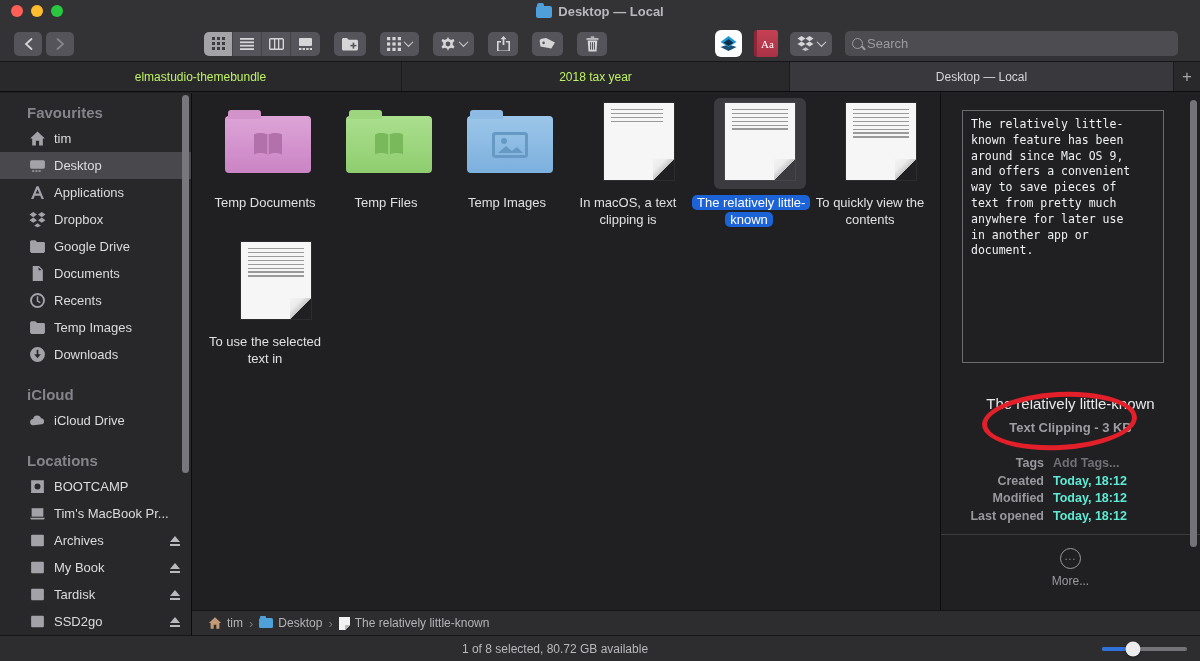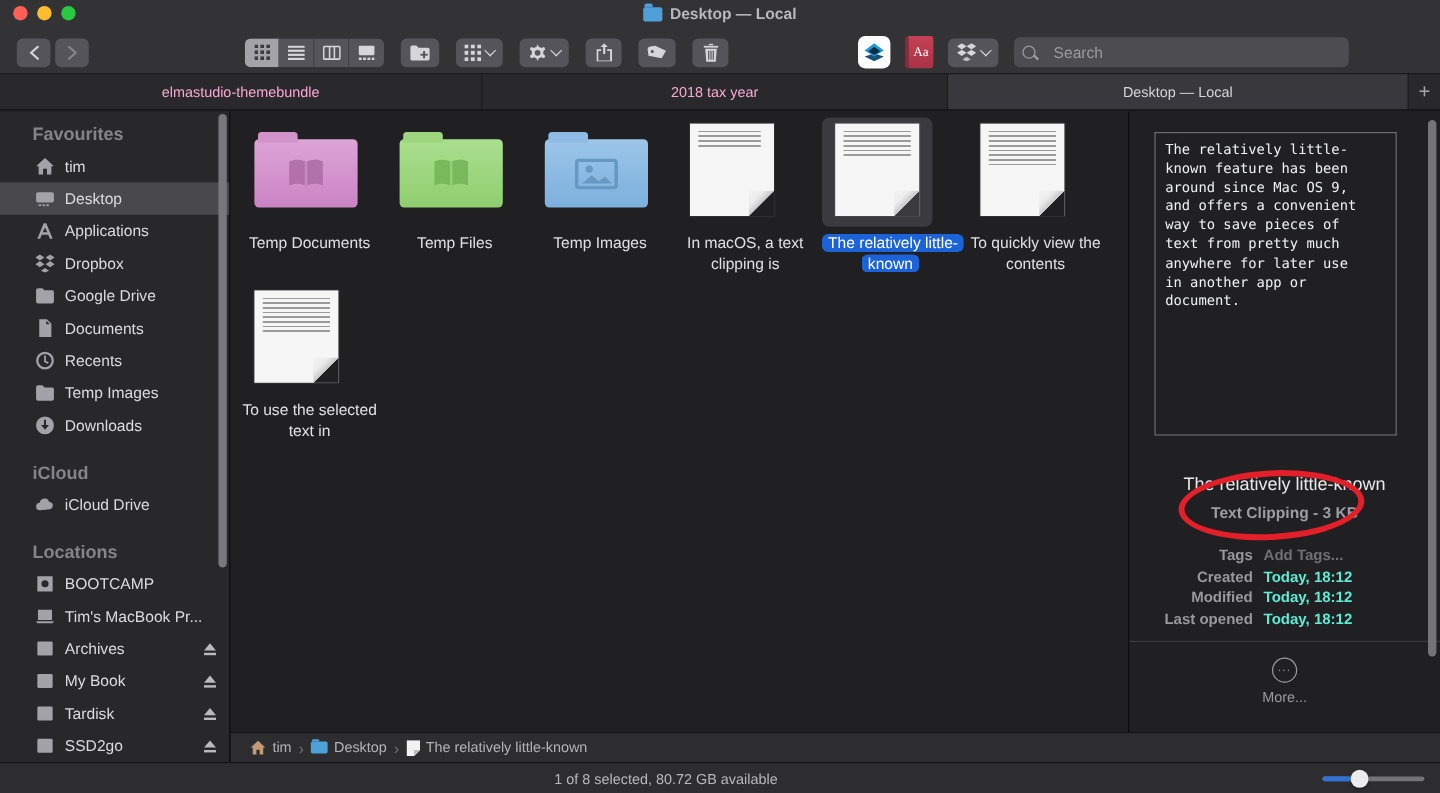--- a/index.html
+++ b/index.html
@@ -26,29 +26,29 @@
   .seg { display:flex; margin-left:130px; border-radius:5px; overflow:hidden; }
   .seg .segbtn { width:29px; height:24px; background:#54545a; display:flex; align-items:center; justify-content:center; border-right:1px solid #434348; }
   .seg .segbtn:last-child { border-right:none; }
   .seg .segbtn.selected { background:#a4a4a8; }
   .chev-down { width:7px; height:7px; border-right:1.6px solid #d4d4d7; border-bottom:1.6px solid #d4d4d7; transform:rotate(45deg) translate(-1px,-1px); }
   .ml14 { margin-left:14px; } .ml12 { margin-left:12px; }
 
   .app-icon { width:27px; height:27px; border-radius:6px; margin-left:14px; display:flex; align-items:center; justify-content:center; }
   .setapp { background:#fdfdfd; }
   .dict { width:24px; height:27px; background:linear-gradient(#c54154,#a93246); border-radius:3px; color:#fff; font-size:11px; font-family:"Liberation Serif",serif; display:flex; align-items:center; justify-content:center; border-left:3px solid #8d2738; }
-  .search { margin-left:13px; width:279px; height:25px; background:#4c4c51; border-radius:5px; display:flex; align-items:center; padding:0 7px; gap:15px; }
+  .search { margin-left:13px; width:333px; height:25px; background:#4c4c51; border-radius:5px; display:flex; align-items:center; padding:0 7px; gap:4px; }
   .search input { flex:1; background:transparent; border:none; outline:none; color:#ddd; font-size:13px; font-family:"Liberation Sans",sans-serif; }
   .search input::placeholder { color:#9b9ba0; }
   .mag { width:11px; height:11px; border:1.6px solid #9b9ba0; border-radius:50%; position:relative; flex:none; }
   .mag::after { content:""; position:absolute; width:5px; height:1.6px; background:#9b9ba0; transform:rotate(45deg); right:-4px; bottom:-1px; }
 
   
   .tabbar { position:absolute; top:62px; left:0; right:0; height:30px; display:flex; background:#29292c; border-bottom:1px solid #0d0d0e; }
-  .tab { display:flex; align-items:center; justify-content:center; font-size:12px; color:#f9a8d4; border-right:1px solid #1b1b1d; background:#29292c; }
+  .tab { display:flex; align-items:center; justify-content:center; font-size:12px; color:#bef264; border-right:1px solid #1b1b1d; background:#29292c; }
   .tab.active { background:#39393d; color:#d6d6d9; }
   .tab1 { width:402px; } .tab2 { width:388px; } .tab3 { width:384px; }
   .newtab { flex:1; display:flex; align-items:center; justify-content:center; color:#a5a5aa; font-size:17px; font-weight:300; }
 
   
   .content-row { position:absolute; top:93px; left:0; right:0; height:542px; display:flex; }
 
   
   .sidebar { position:relative; width:192px; height:100%; background:#28282b; border-right:1px solid #0c0c0d; padding-top:5px; flex:none; }
   .sb-header { font-size:15px; font-weight:700; color:#84848a; padding:6px 0 4px 27px; }
@@ -59,21 +59,21 @@
   .si * { fill:#a2a2a8; }
   .eject { width:12px; height:12px; flex:none; }
   .eject * { fill:#b9b9be; }
   .sb-sec { margin-top:12px; }
   .sb-scroll { position:absolute; right:2px; top:2px; width:7px; height:378px; background:#77777c; border-radius:4px; }
 
   
   .main-wrap { flex:1; display:flex; flex-direction:column; min-width:0; }
   .panes { display:flex; height:517px; }
   .filegrid { width:748px; background:#202023; padding:6px 0 0 9px; display:flex; flex-wrap:wrap; align-content:flex-start; flex:none; }
-  .cell { width:121px; margin-bottom:10px; display:flex; flex-direction:column; align-items:flex-start; }
+  .cell { width:121px; margin-bottom:10px; display:flex; flex-direction:column; align-items:flex-end; }
   .icon-area { height:90px; display:flex; align-items:flex-end; justify-content:center; }
   .icon-box { padding:5px 11px 7px; border-radius:6px; }
   .cell.selected .icon-box { background:#3a3a3f; }
   .file-label { margin-top:5px; font-size:13px; line-height:17px; color:#e0e0e2; text-align:center; width:114px; }
   .cell.selected .file-label .pill { background:#1c63d8; color:#fff; border-radius:5px; padding:0 5px; box-decoration-break:clone; -webkit-box-decoration-break:clone; }
 
   .folder { position:relative; width:86px; height:57px; border-radius:4px; margin-bottom:9px; display:flex; align-items:center; justify-content:center; }
   .folder::before { content:""; position:absolute; top:-6px; left:3px; width:33px; height:9px; border-radius:3px 3px 0 0; }
   .folder.pink { background:linear-gradient(#dda4d7,#ca84c4); } .folder.pink::before { background:#d193ca; }
   .folder.green { background:linear-gradient(#abdf8e,#8fcd6f); } .folder.green::before { background:#9ed680; }

